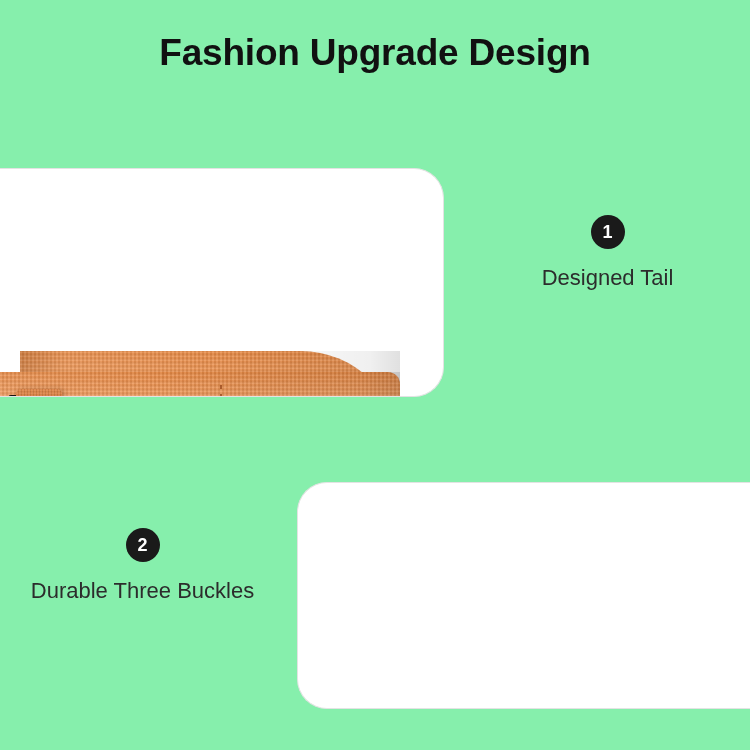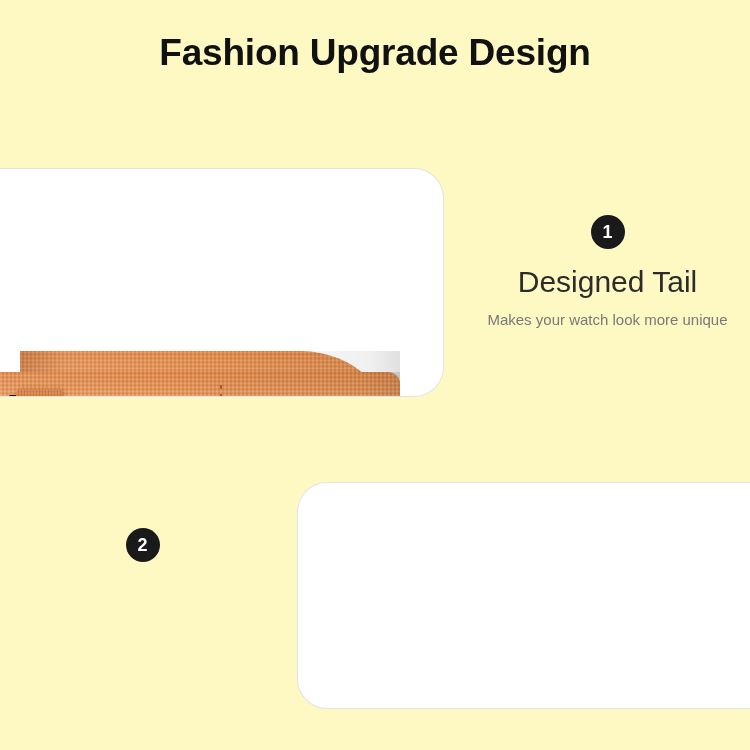--- a/index.html
+++ b/index.html
@@ -9,21 +9,21 @@
     height: 750px;
     background: #ffffff;
     font-family: "Liberation Sans", sans-serif;
     overflow: hidden;
   }
 
   .page {
     position: relative;
     width: 750px;
     height: 750px;
-    background: #fef9c3;
+    background: #86efac;
   }
 
   
   .page-title {
     position: absolute;
     top: 32px;
     left: 0;
     width: 750px;
     text-align: center;
     font-size: 37px;
@@ -174,21 +174,21 @@
     border-radius: 50%;
     background: #1a1a1a;
     color: #ffffff;
     font-size: 18px;
     font-weight: bold;
     line-height: 34px;
     margin: 0 auto 16px auto;
     text-align: center;
   }
   .feature-title {
-    font-size: 30px;
+    font-size: 22px;
     color: #2c2c2c;
     font-weight: normal;
     margin-bottom: 10px;
     white-space: nowrap;
   }
   .feature-desc {
     font-size: 15px;
     color: #787878;
     line-height: 1.45;
   }
@@ -231,20 +231,20 @@
 
     
     
     
     
   </div>
 
   <div class="feature feature-1">
     <div class="badge">1</div>
     <div class="feature-title">Designed Tail</div>
-    <div class="feature-desc">Makes your watch look more unique</div>
   </div>
 
   <div class="feature feature-2">
     <div class="badge">2</div>
+    <div class="feature-title">Durable Three Buckles</div>
   </div>
 
 </div>
 
 </body></html>

